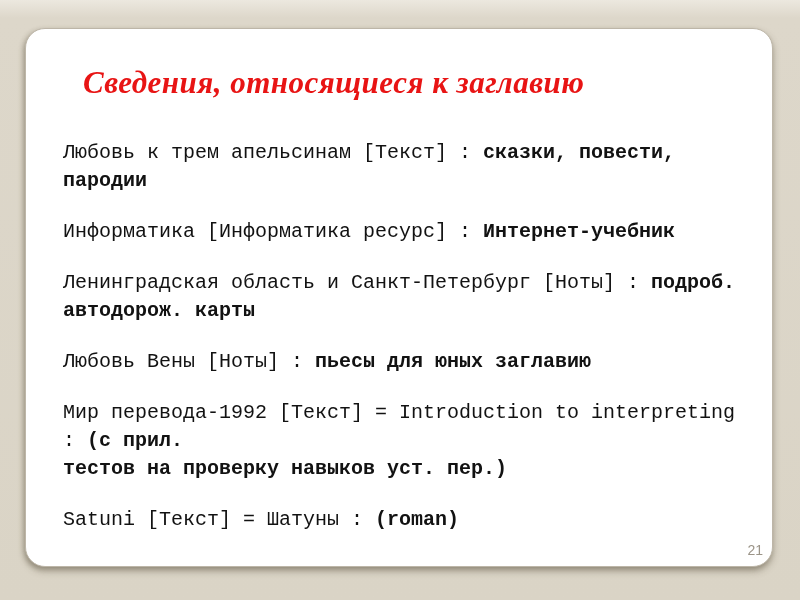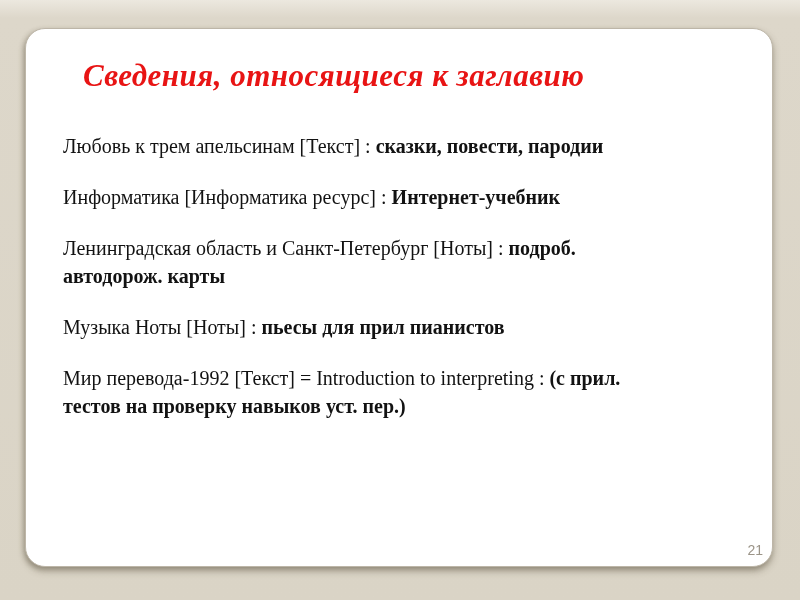--- a/index.html
+++ b/index.html
@@ -23,35 +23,35 @@
     width: 748px;
     height: 539px;
     box-sizing: border-box;
     background: var(--card-bg);
     border: 1px solid #bdb6a8;
     border-radius: 20px;
     box-shadow: 0 4px 7px rgba(96, 86, 66, 0.45), -2px 2px 4px rgba(96, 86, 66, 0.25);
     padding: 27px 40px 0 37px;
   }
   .title {
-    margin: 1px 0 38px 20px;
+    margin: 8px 0 38px 20px;
     font-family: "Liberation Serif", serif;
     font-style: italic;
     font-weight: bold;
     font-size: 31px;
     line-height: 37px;
     color: var(--title-color);
     letter-spacing: 0.5px;
   }
   .entries {
     width: 692px;
   }
   .entry {
     margin: 16px 0 23px 0;
-    font-family: Liberation Serif, serif;
+    font-family: Liberation Mono, monospace;
     font-size: 20px;
     line-height: 28px;
     color: #121212;
     white-space: pre-wrap;
   }
   .entry .b {
     font-weight: bold;
   }
   .page-number {
     position: absolute;
@@ -66,19 +66,20 @@
 <body>
 
 <div class="slide">
   <div class="card">
     <h1 class="title">Сведения, относящиеся к заглавию</h1>
     <div class="entries" id="entries">
         <p class="entry"><span class="">Любовь к трем апельсинам [Текст] : </span><span class="b">сказки, повести, пародии</span></p>
         <p class="entry"><span class="">Информатика [Информатика ресурс] : </span><span class="b">Интернет-учебник</span></p>
         <p class="entry"><span class="">Ленинградская область и Санкт-Петербург [Ноты] : </span><span class="b">подроб.
 автодорож. карты</span></p>
-        <p class="entry"><span class="">Музыка Ноты [Ноты] : </span><span class="b">пьесы для прил пианистов</span></p>
+        <p class="entry"><span class="">Любовь Вены [Ноты] : </span><span class="b">пьесы для юных заглавию</span></p>
         <p class="entry"><span class="">Мир перевода-1992 [Текст] = Introduction to interpreting : </span><span class="b">(с прил.
 тестов на проверку навыков уст. пер.)</span></p>
+        <p class="entry"><span class="">Satuni [Текст] = Шатуны : </span><span class="b">(roman)</span></p>
       </div>
     <div class="page-number">21</div>
   </div>
 </div>
 
 </body></html>

